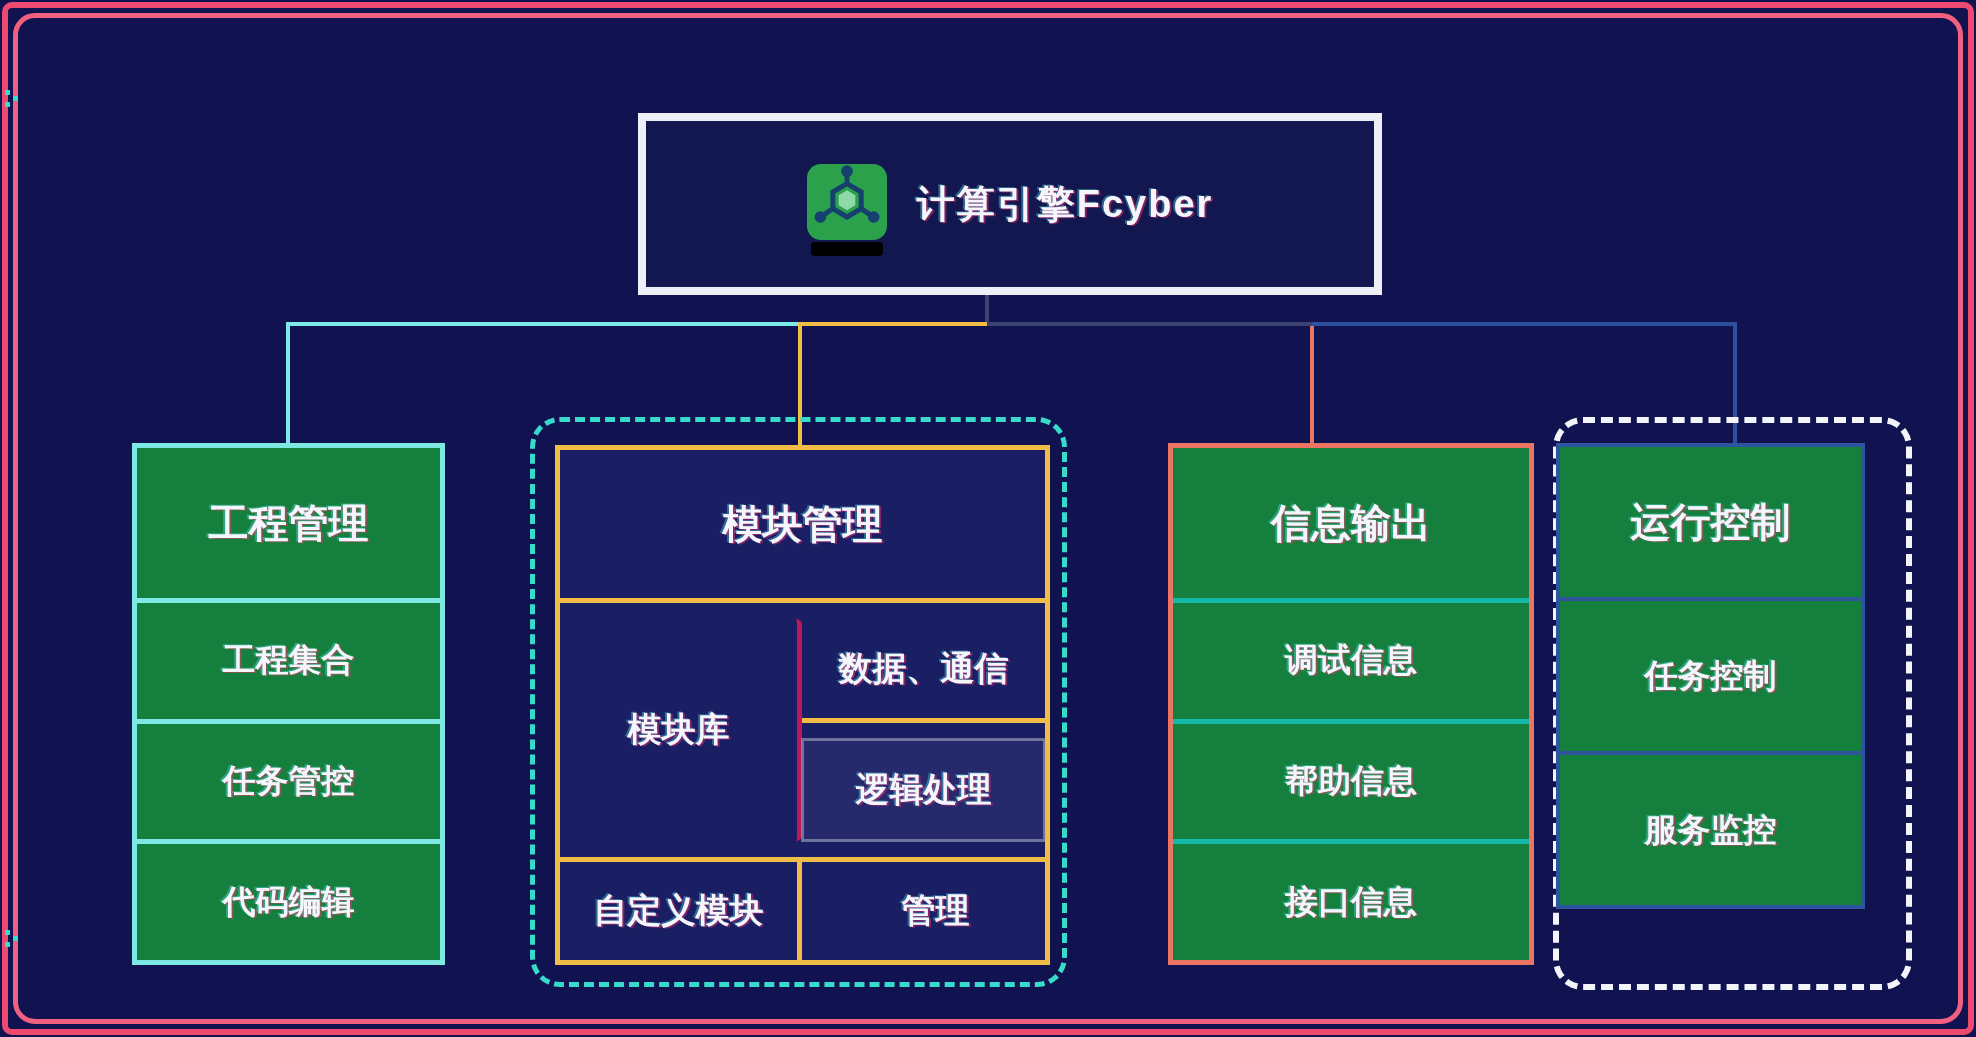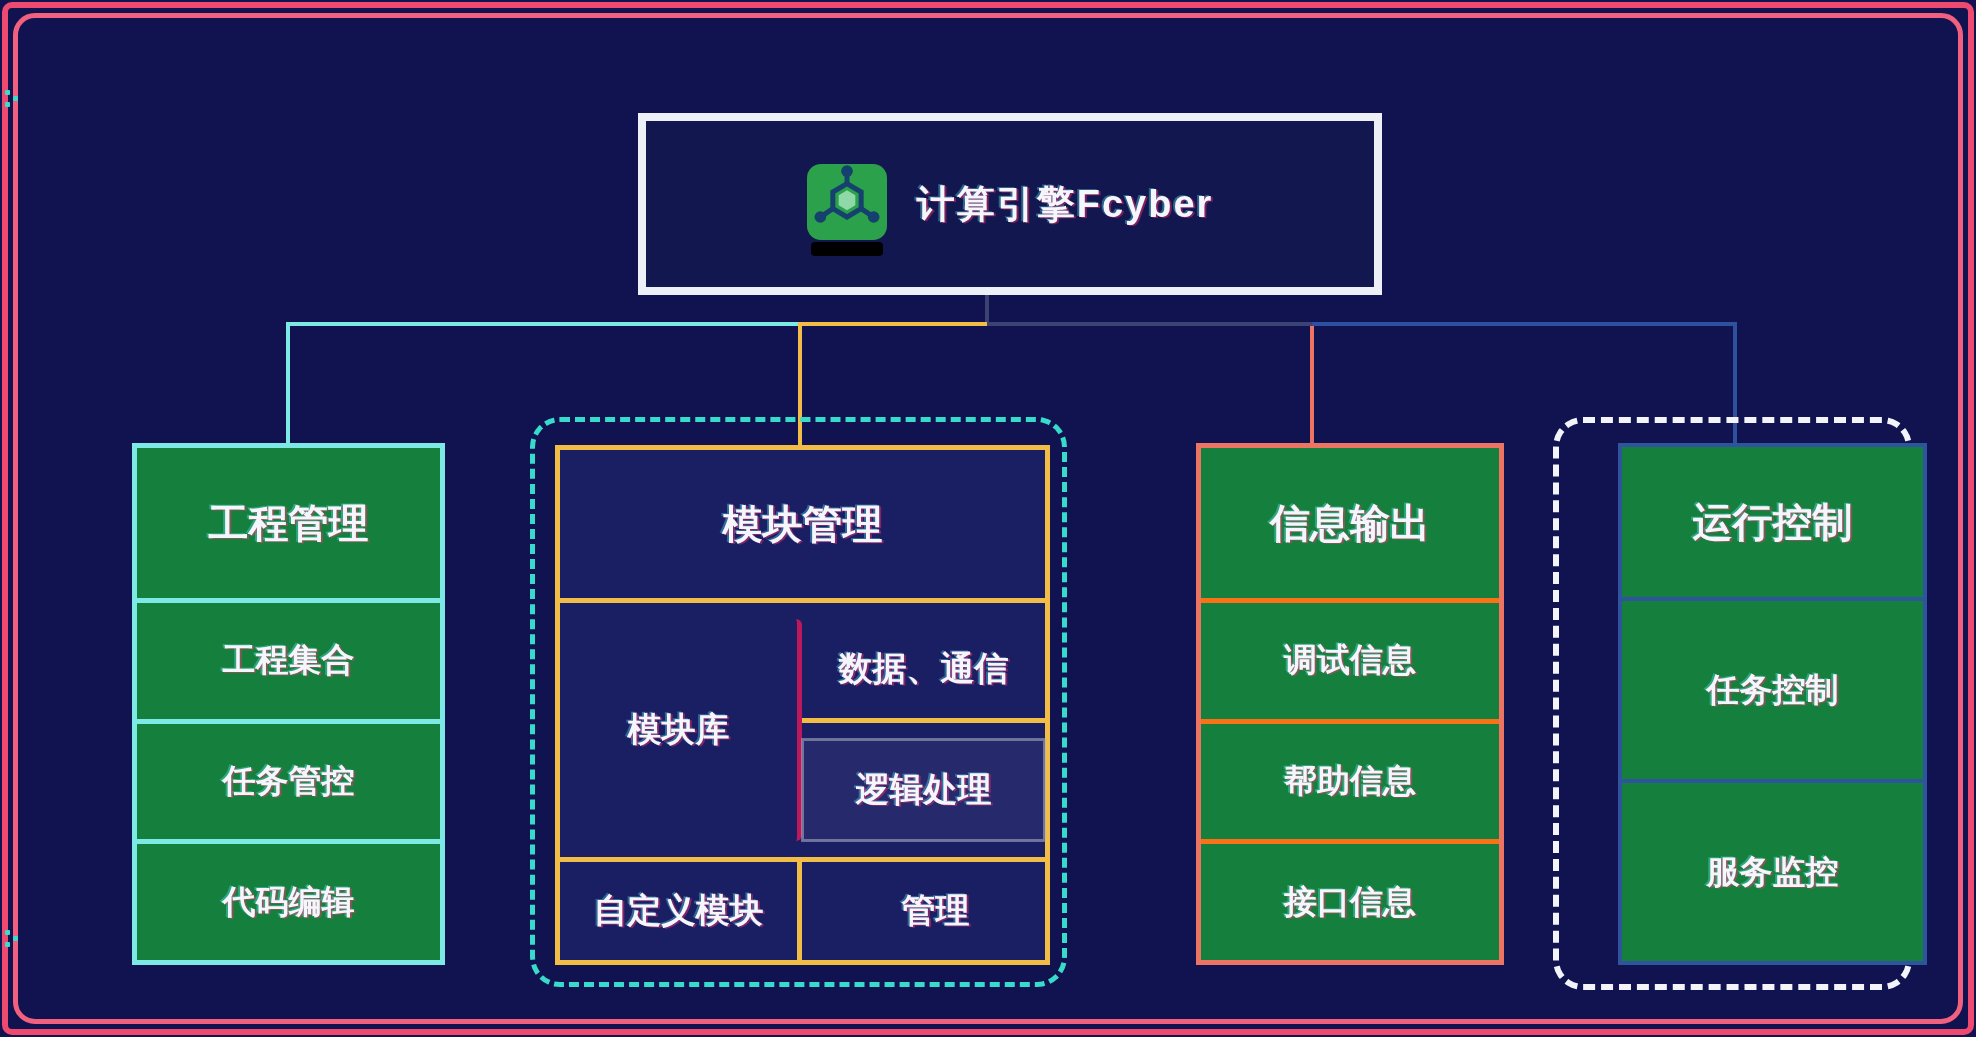--- a/index.html
+++ b/index.html
@@ -43,21 +43,21 @@
   .colbox{position:absolute;box-sizing:border-box;background:#15803d;
     display:flex;flex-direction:column;}
   .b-cyan{border:5px solid #7de9e5;}
   .b-salmon{border:5px solid #ec7463;}
   .b-blue{border:4px solid #2f549e;}
   .col-header{height:150px;display:flex;align-items:center;justify-content:center;
     font-size:40px;font-weight:700;flex:none;}
   .col-item{flex:1;display:flex;align-items:center;justify-content:center;
     font-size:33px;font-weight:600;}
   .b-cyan .col-item{border-top:5px solid #7de9e5;}
-  .b-salmon .col-item{border-top:5px solid #f97316;}
+  .b-salmon .col-item{border-top:5px solid #14b8a6;}
   .b-blue .col-item{border-top:4px solid #2f549e;}
 
   
   .dash-teal{position:absolute;border:5px dashed #38dbcb;border-radius:30px;box-sizing:border-box;}
   .dash-white{position:absolute;border:6px dashed #f2f4fa;border-radius:30px;box-sizing:border-box;}
 
   
   .module-box{position:absolute;left:555px;top:445px;width:495px;height:520px;
     box-sizing:border-box;background:#1a1e63;border:5px solid #f2bd47;
     display:flex;flex-direction:column;}
@@ -129,27 +129,27 @@
     <div class="m-header gtxt">模块管理</div>
     <div class="m-body">
       <div class="m-cell m-lib gtxt">模块库</div>
       <div class="m-cell m-datacomm gtxt">数据、通信</div>
       <div class="m-cell m-logic gtxt">逻辑处理</div>
       <div class="m-cell m-custom gtxt">自定义模块</div>
       <div class="m-cell m-manage gtxt">管理</div>
     </div>
   </div>
 
-  <div class="colbox b-salmon" style="left:1196px;top:443px;width:308px;height:522px;">
+  <div class="colbox b-salmon" style="left:1168px;top:443px;width:366px;height:522px;">
     <div class="col-header gtxt">信息输出</div>
     <div class="col-item gtxt">调试信息</div>
     <div class="col-item gtxt">帮助信息</div>
     <div class="col-item gtxt">接口信息</div>
   </div>
 
   <div class="dash-white" style="left:1553px;top:417px;width:359px;height:573px;"></div>
-  <div class="colbox b-blue" style="left:1618px;top:443px;width:309px;height:522px;">
+  <div class="colbox b-blue" style="left:1556px;top:443px;width:309px;height:466px;">
     <div class="col-header gtxt">运行控制</div>
     <div class="col-item gtxt">任务控制</div>
     <div class="col-item gtxt">服务监控</div>
   </div>
 
 </div>
 
 </body></html>

